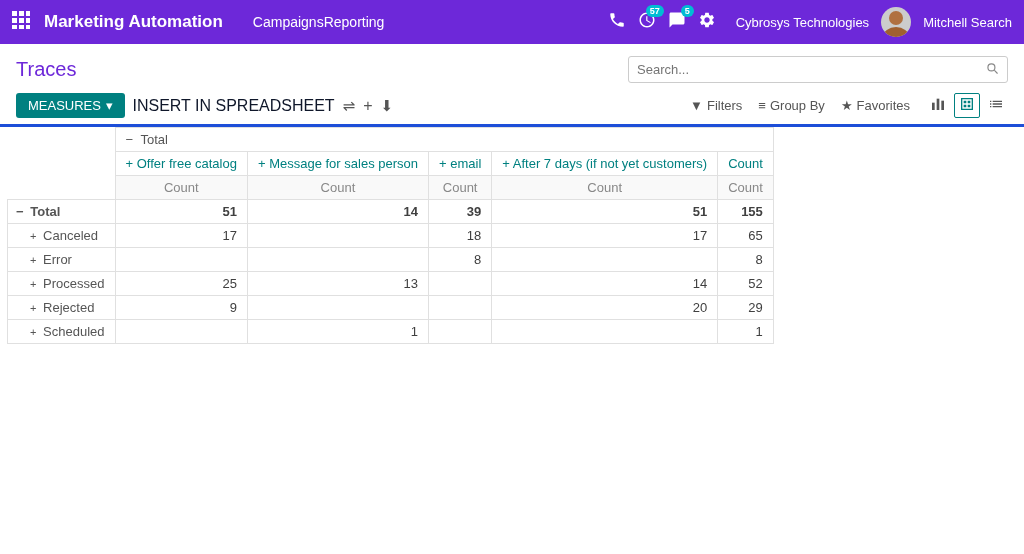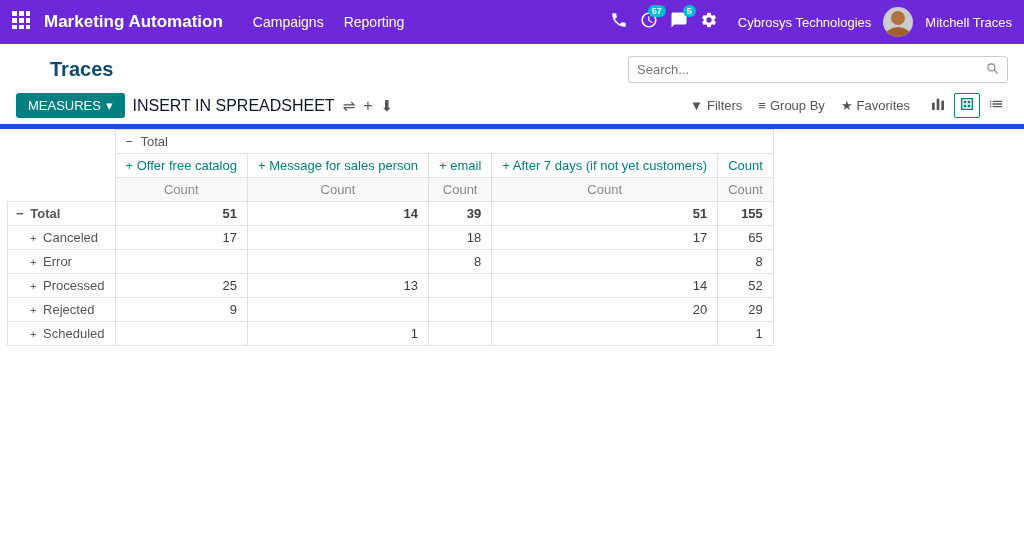--- a/index.html
+++ b/index.html
@@ -22,21 +22,20 @@
     }
     .topnav-title {
       font-size: 17px;
       font-weight: bold;
       margin-right: 30px;
       color: white;
       white-space: nowrap;
     }
     .topnav-menu {
       display: flex;
-      gap: 20px;
       flex: 1;
     }
     .topnav-menu-item {
       color: white;
       text-decoration: none;
       font-size: 14px;
       cursor: pointer;
       padding: 4px 0;
     }
     .topnav-actions {
@@ -92,23 +91,22 @@
 
     
     .page-header {
       display: flex;
       align-items: center;
       justify-content: space-between;
       padding: 12px 16px 4px 16px;
     }
     .page-title {
       font-size: 20px;
-      color: #0c4a6e;
-      font-weight: bold;
-      margin-left: 34px;
+      color: #6d28d9;
+      font-weight: normal;
     }
     .search-bar {
       display: flex;
       align-items: center;
       border: 1px solid #ccc;
       border-radius: 3px;
       padding: 4px 8px;
       width: 380px;
       background: white;
     }
@@ -122,21 +120,21 @@
     .search-icon {
       color: #888;
       font-size: 14px;
     }
 
     
     .toolbar {
       display: flex;
       align-items: center;
       padding: 6px 16px;
-      border-bottom: 5px solid #1d4ed8;
+      border-bottom: 3px solid #1d4ed8;
       gap: 8px;
     }
     .btn-measures {
       background: #008080;
       color: white;
       border: none;
       padding: 5px 12px;
       border-radius: 3px;
       cursor: pointer;
       font-size: 13px;
@@ -287,21 +285,21 @@
           <path d="M19.14 12.94c.04-.3.06-.61.06-.94 0-.32-.02-.64-.07-.94l2.03-1.58c.18-.14.23-.41.12-.61l-1.92-3.32c-.12-.22-.37-.29-.59-.22l-2.39.96c-.5-.38-1.03-.7-1.62-.94l-.36-2.54c-.04-.24-.24-.41-.48-.41h-3.84c-.24 0-.43.17-.47.41l-.36 2.54c-.59.24-1.13.57-1.62.94l-2.39-.96c-.22-.08-.47 0-.59.22L2.74 8.87c-.12.21-.08.47.12.61l2.03 1.58c-.05.3-.09.63-.09.94s.02.64.07.94l-2.03 1.58c-.18.14-.23.41-.12.61l1.92 3.32c.12.22.37.29.59.22l2.39-.96c.5.38 1.03.7 1.62.94l.36 2.54c.05.24.24.41.48.41h3.84c.24 0 .44-.17.47-.41l.36-2.54c.59-.24 1.13-.56 1.62-.94l2.39.96c.22.08.47 0 .59-.22l1.92-3.32c.12-.22.07-.47-.12-.61l-2.01-1.58zM12 15.6c-1.98 0-3.6-1.62-3.6-3.6s1.62-3.6 3.6-3.6 3.6 1.62 3.6 3.6-1.62 3.6-3.6 3.6z"></path>
         </svg>
     </span>
     <span class="topnav-company">Cybrosys Technologies</span>
     <div class="topnav-avatar">
       <svg viewBox="0 0 30 30" fill="#ccc">
           <circle cx="15" cy="11" r="7" fill="#b07040"></circle>
           <ellipse cx="15" cy="30" rx="13" ry="10" fill="#a06030"></ellipse>
         </svg>
     </div>
-    <span class="topnav-username">Mitchell Traces</span>
+    <span class="topnav-username">Mitchell Search</span>
   </div>
 </nav>
 
 <div class="page-container">
 
   <div class="page-header">
     <h1 class="page-title">Traces</h1>
     <div class="search-bar">
       <input type="text" placeholder="Search..." style="">
       <span class="search-icon">

